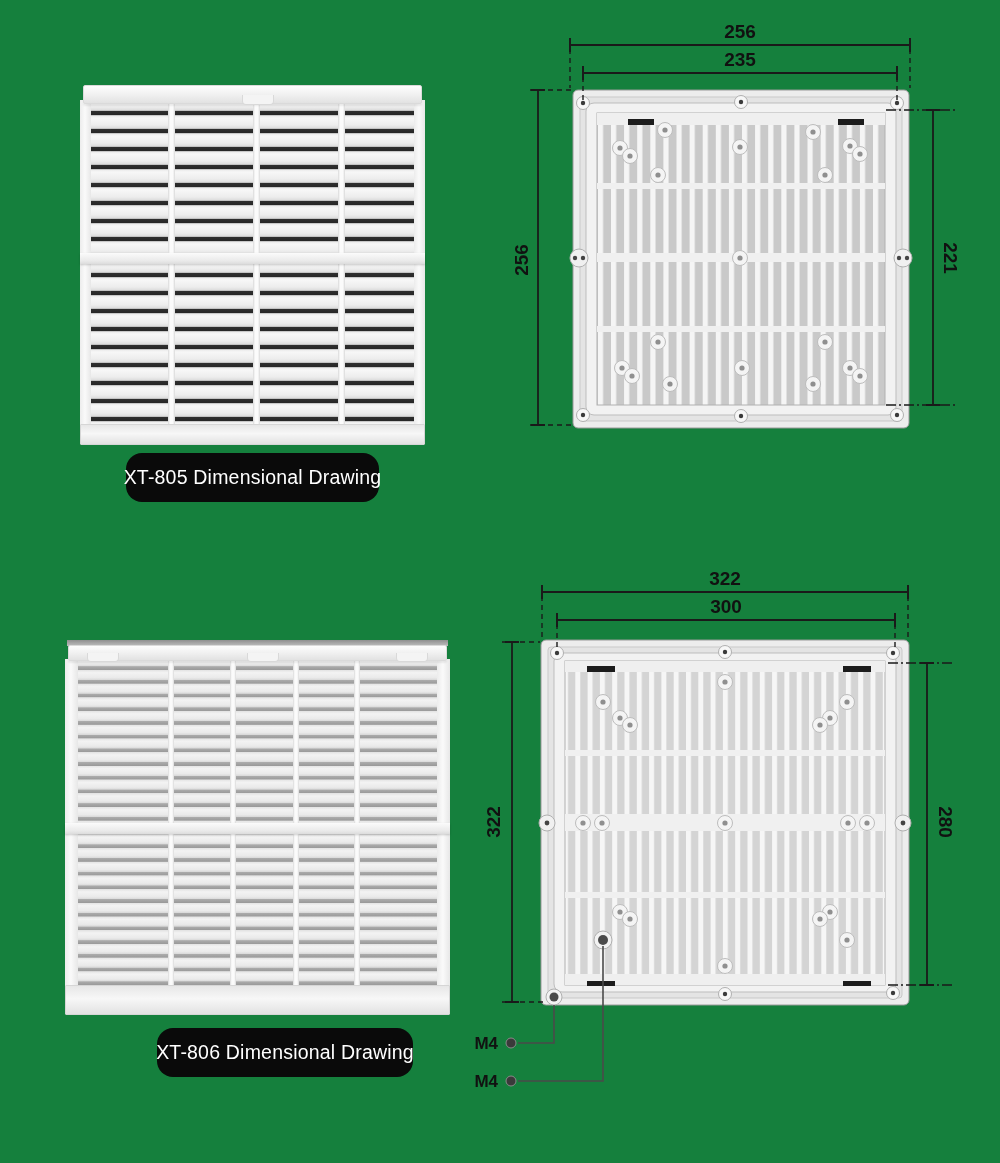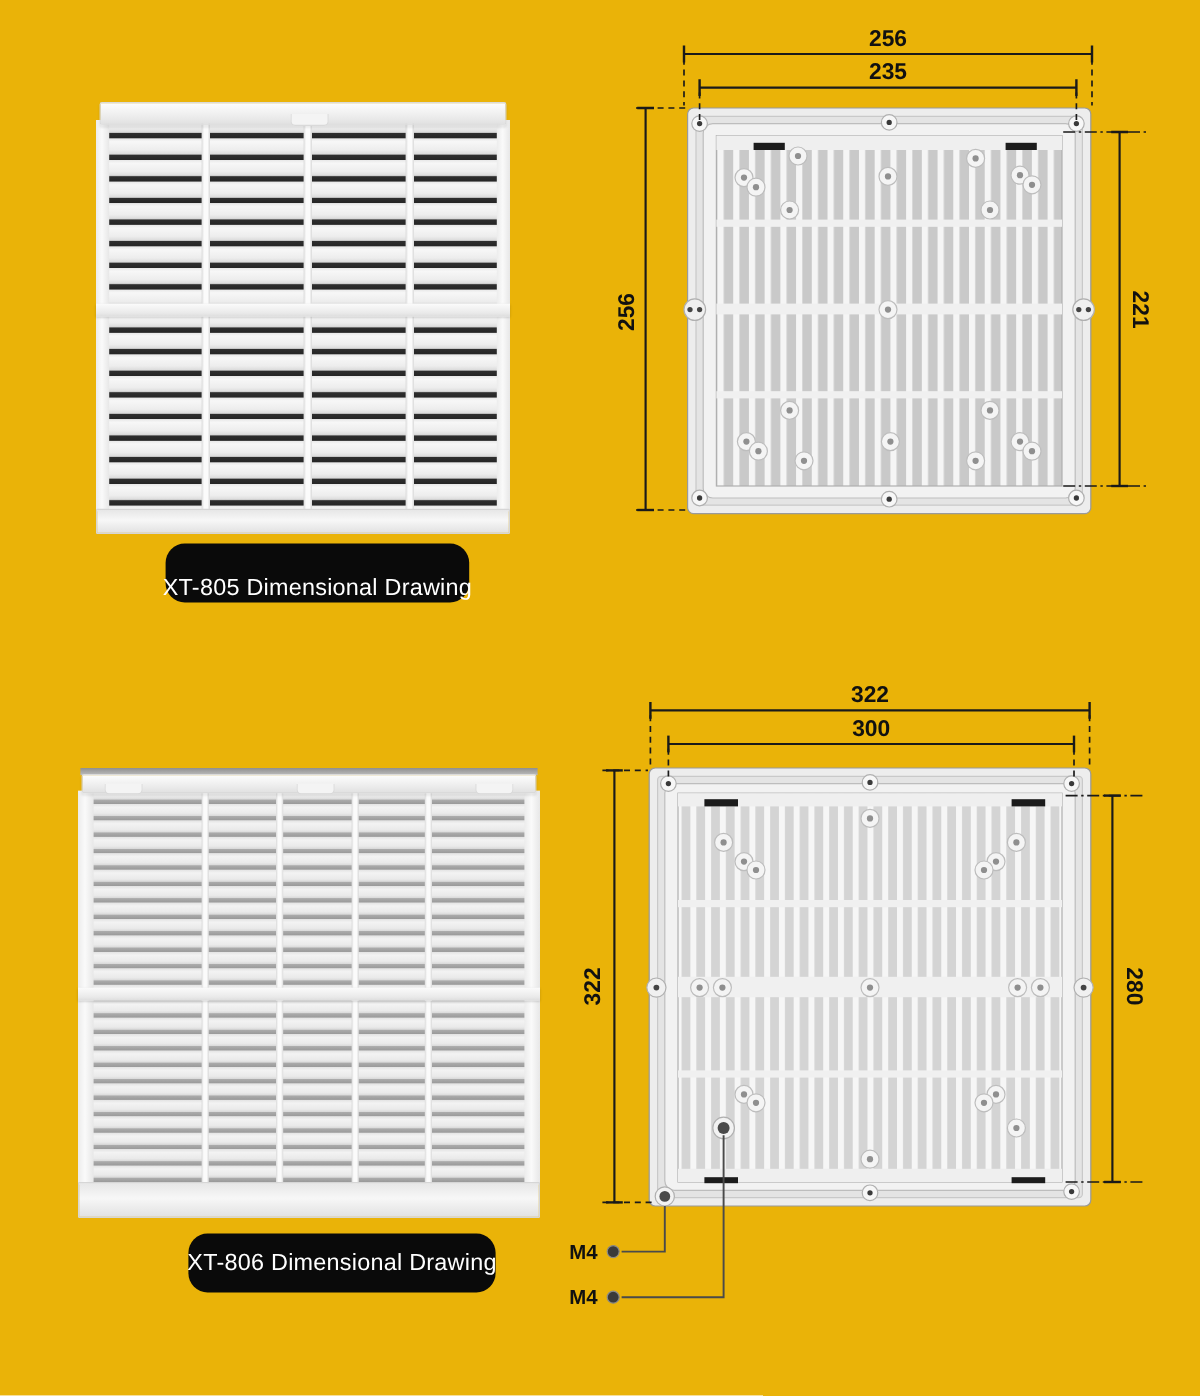--- a/index.html
+++ b/index.html
@@ -1,17 +1,17 @@
 <!DOCTYPE html>
 <html><head>
 <meta charset="utf-8">
 <style>
   html,body{margin:0;padding:0;background:#ffffff;}
   .page{
-    position:relative;width:1000px;height:1163px;background:#eab308;overflow:hidden;
+    position:relative;width:1000px;height:1163px;background:#15803d;overflow:hidden;
     font-family:"Liberation Sans",sans-serif;
   }
   
   .photo{position:absolute;}
   .photo .cap{position:absolute;left:3px;right:3px;top:0;height:17px;
     background:linear-gradient(180deg,#fdfdfd,#efefef 55%,#e2e2e2);
     border:1px solid #dadada;border-radius:2px;box-shadow:0 2px 2px rgba(0,0,0,.07);}
   .photo .cap-notch{position:absolute;top:9px;width:30px;height:9px;background:#f4f4f4;
     border:1px solid #d9d9d9;border-top:none;border-radius:0 0 4px 4px;}
   .photo .louver{position:absolute;overflow:hidden;}
@@ -161,21 +161,21 @@
     <g>
       <line class="dim" x1="453" y1="92" x2="453" y2="387"></line>
       <line class="tick" x1="446" y1="92" x2="460" y2="92"></line>
       <line class="tick" x1="446" y1="387" x2="460" y2="387"></line>
       <line class="extdd" x1="406" y1="92" x2="477" y2="92"></line>
       <line class="extdd" x1="406" y1="387" x2="477" y2="387"></line>
       <text x="470" y="246" font-size="19" text-anchor="middle" transform="rotate(90 470 240)">221</text>
     </g>
   </svg>
 
-  <div class="pill" style="left:138px;top:453px;width:253px;height:49px;align-items:flex-end;">
+  <div class="pill" style="left:126px;top:453px;width:253px;height:49px;">
     <span>XT-805 Dimensional Drawing</span>
   </div>
 
   <div class="photo" style="left:65px;top:640px;width:385px;height:375px;">
     <div class="louver louver-806" style="left:0;right:0;top:19px;bottom:28px;"></div>
     <div class="edge" style="left:0;width:13px;top:19px;bottom:28px;"></div>
     <div class="edge" style="right:0;width:13px;top:19px;bottom:28px;"></div>
     <div class="divider" style="left:103px;width:6px;top:19px;bottom:28px;"></div>
     <div class="divider" style="left:165px;width:6px;top:19px;bottom:28px;"></div>
     <div class="divider" style="left:228px;width:6px;top:19px;bottom:28px;"></div>

